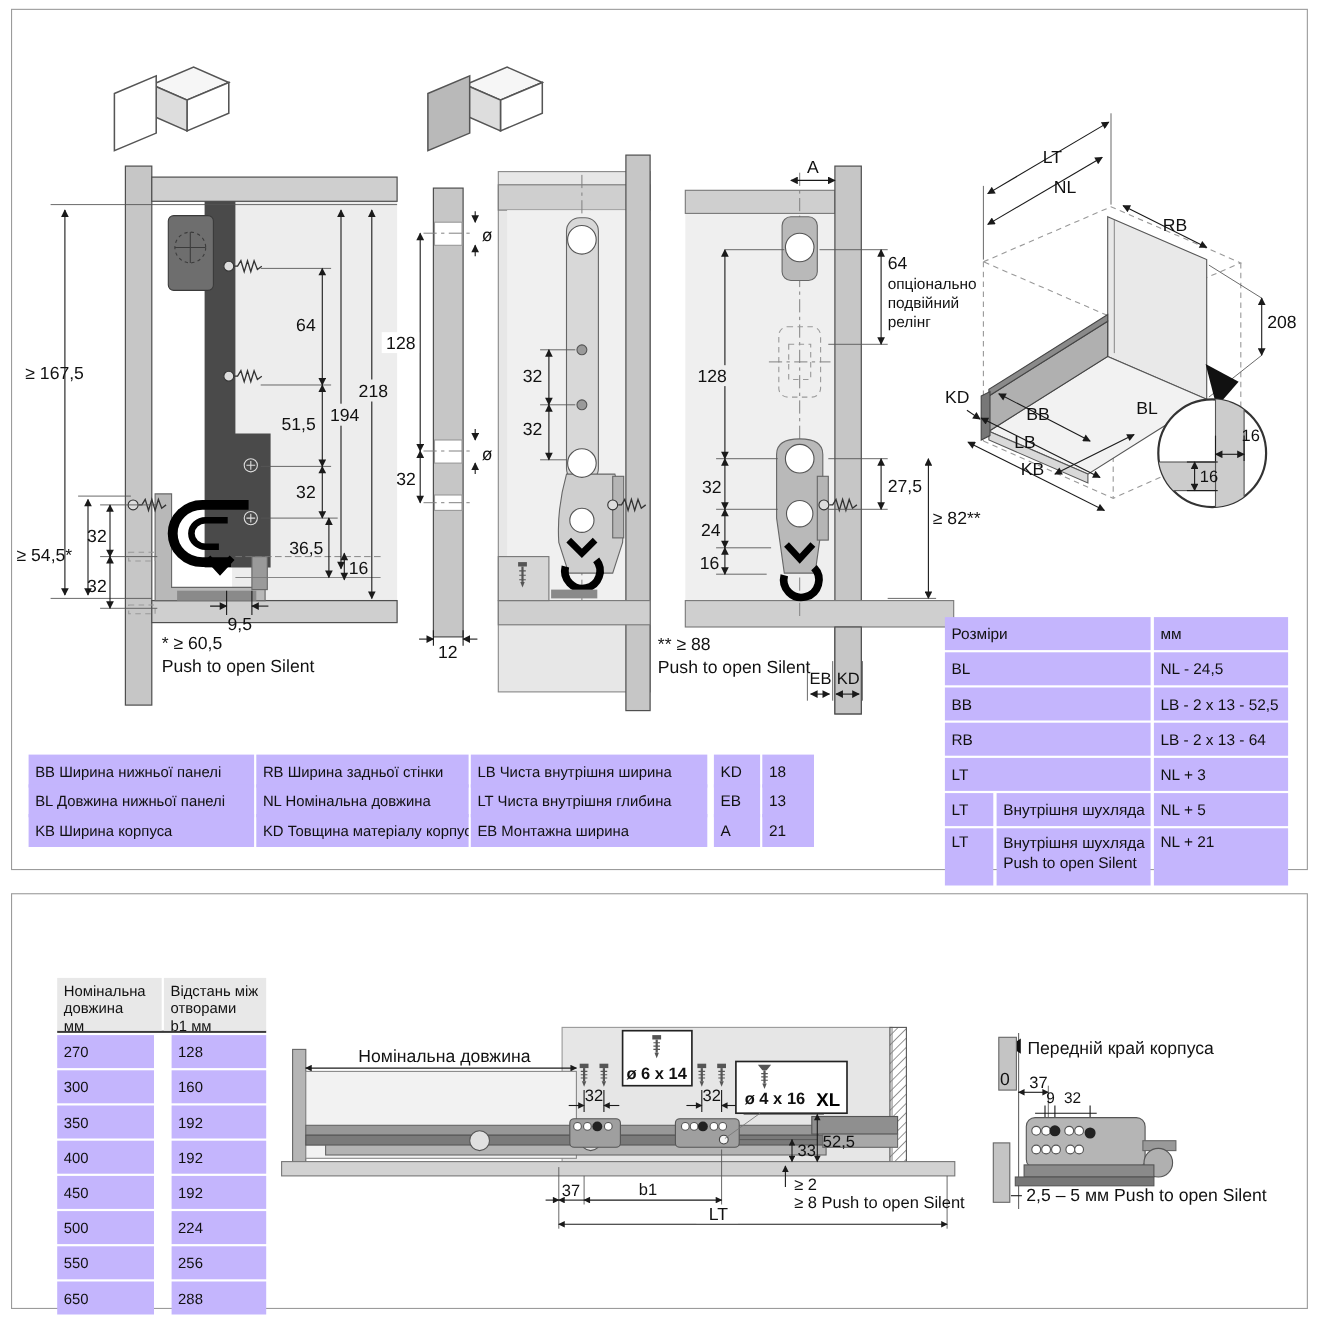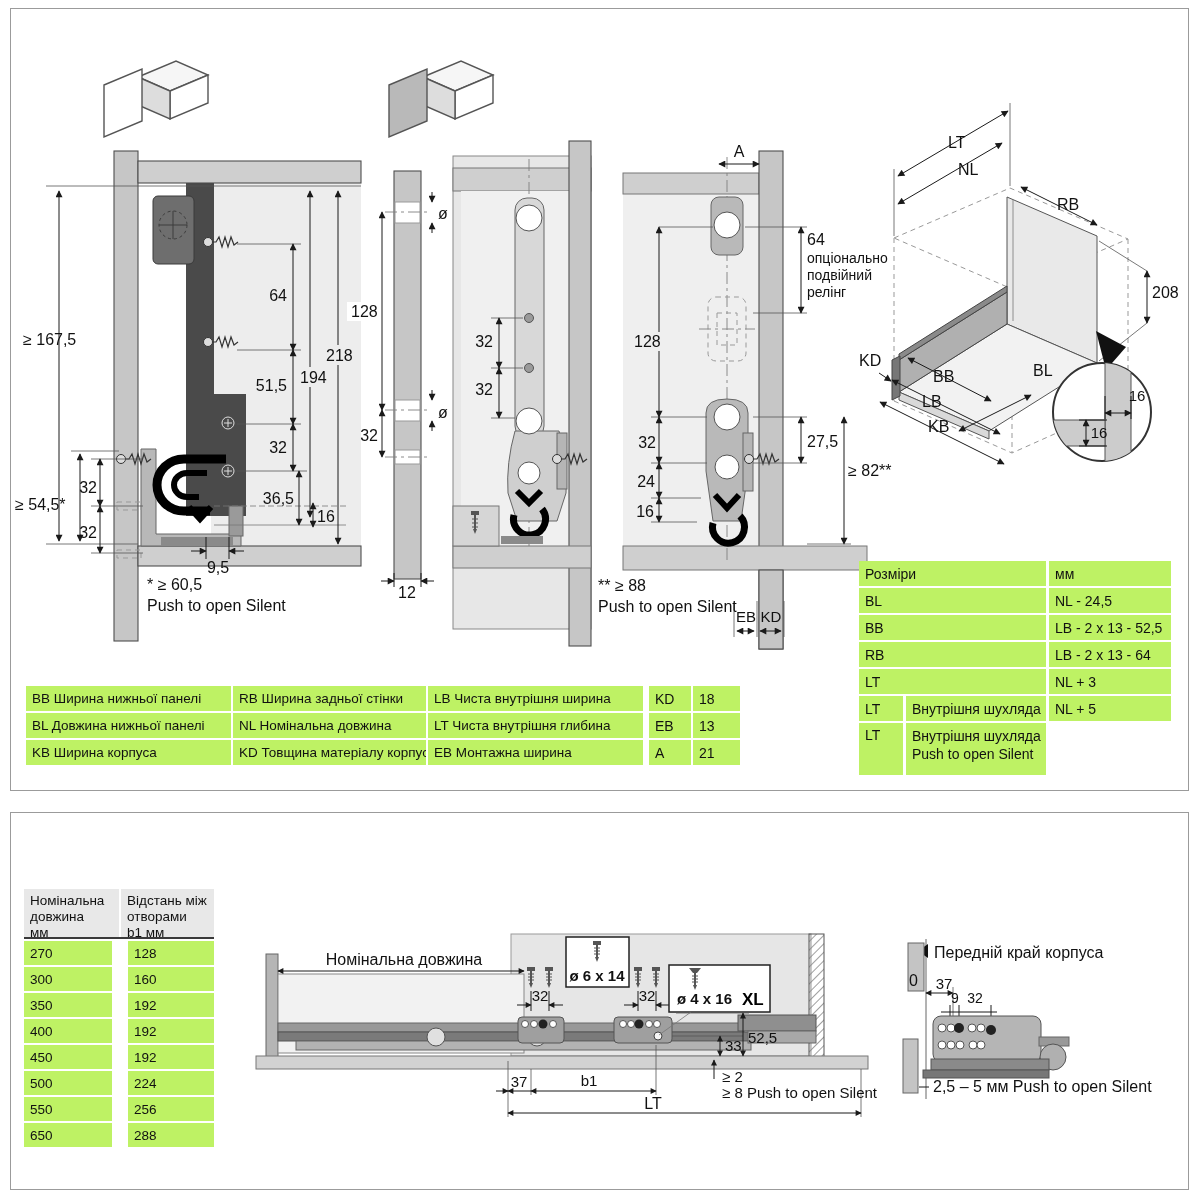--- a/index.html
+++ b/index.html
@@ -1,32 +1,32 @@
 <!DOCTYPE html>
 <html><head>
 <meta charset="utf-8">
 <style>
   html,body{margin:0;padding:0;background:#fff;font-family:"Liberation Sans",sans-serif;color:#111}
   #page{position:relative;width:1199px;height:1200px;background:#fff;overflow:hidden}
   .sec{position:absolute;border:1px solid #9b9b9b;background:#fff;box-sizing:border-box}
   .sechead{height:33px;background:#878787;color:#fff;font-size:21px;display:flex;align-items:center;padding-left:10px}
   .svgabs{position:absolute;left:0;top:0}
   
-  .cell{background:#bef264;display:flex;align-items:center;padding:0 6px;box-sizing:border-box;white-space:nowrap;overflow:hidden}
+  .cell{background:#c4b5fd;display:flex;align-items:center;padding:15px 6px;box-sizing:border-box;white-space:nowrap;overflow:hidden}
   .legend{position:absolute;left:15px;top:677px;display:grid;grid-template-columns:205px 193px 215px;grid-auto-rows:25px;gap:2px;font-size:13.5px}
   .params{position:absolute;left:638px;top:677px;display:grid;grid-template-columns:42px 47px;grid-auto-rows:25px;gap:2px;font-size:14px}
   .dimstbl{position:absolute;left:848px;top:552px;width:312px;font-size:14px}
   .dimstbl .row{display:flex;gap:3px;margin-bottom:2px}
   .dimstbl .c-full{width:187px;height:25px}
   .dimstbl .c-code{width:44px;height:25px}
   .dimstbl .c-desc{width:140px;height:25px}
   .dimstbl .c-val{width:122px;height:25px}
   .dimstbl .tall{height:52px;align-items:flex-start;padding-top:4px;flex-direction:column;justify-content:flex-start;line-height:1.3}
   .dimstbl .tallv{height:52px;align-items:flex-start;padding-top:4px}
-  .s2tbl{position:absolute;left:13px;top:76px;width:190px;font-size:13.5px}
+  .s2tbl{position:absolute;left:41px;top:76px;width:190px;font-size:13.5px}
   .s2tbl .hdr{display:flex;gap:2px;border-bottom:2px solid #3a3a3a}
   .s2tbl .hcell{background:#e8e8e8;width:95px;height:48px;box-sizing:border-box;padding:4px 0 0 6px;line-height:1.18}
   .s2tbl .hcell2{width:93px}
   .s2tbl .rows{margin-top:2px}
   .s2tbl .r{display:flex;gap:16px;margin-bottom:2px}
   .s2tbl .rc1{width:95px;height:24px}
   .s2tbl .rc2{width:93px;height:24px}
   
   .dim{stroke:#1a1a1a;stroke-width:1;fill:none}
   .ext{stroke:#555;stroke-width:0.8;fill:none}
@@ -382,20 +382,21 @@
         <div class="cell c-code">LT</div>
         <div class="cell c-desc">Внутрішня шухляда</div>
         <div class="cell c-val">NL + 5</div>
       </div>
       <div class="row">
         <div class="cell c-code tallv">LT</div>
         <div class="cell c-desc tall">
           <span>Внутрішня шухляда</span>
           <span>Push to open Silent</span>
         </div>
+        <div class="cell c-val tallv">NL + 21</div>
       </div>
     </div>
   </div>
 
   <div class="sec" style="left:10px;top:812px;width:1179px;height:378px">
 
     <div class="s2tbl">
       <div class="hdr">
         <div class="hcell">
           <div>Номінальна</div>

